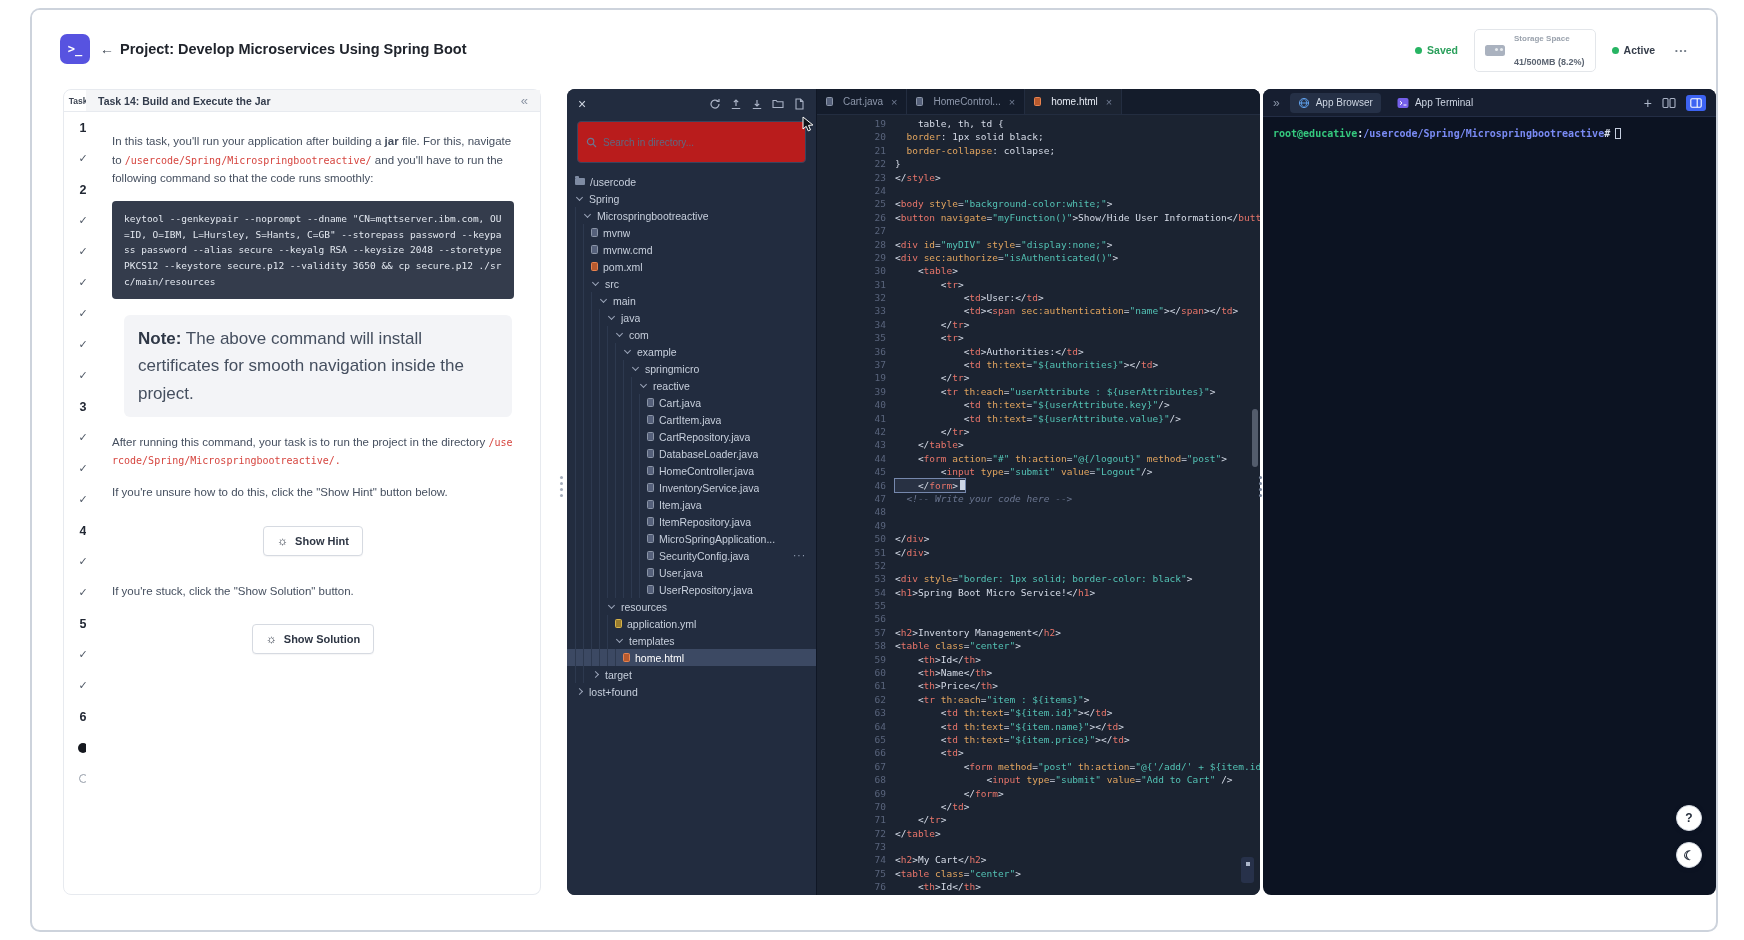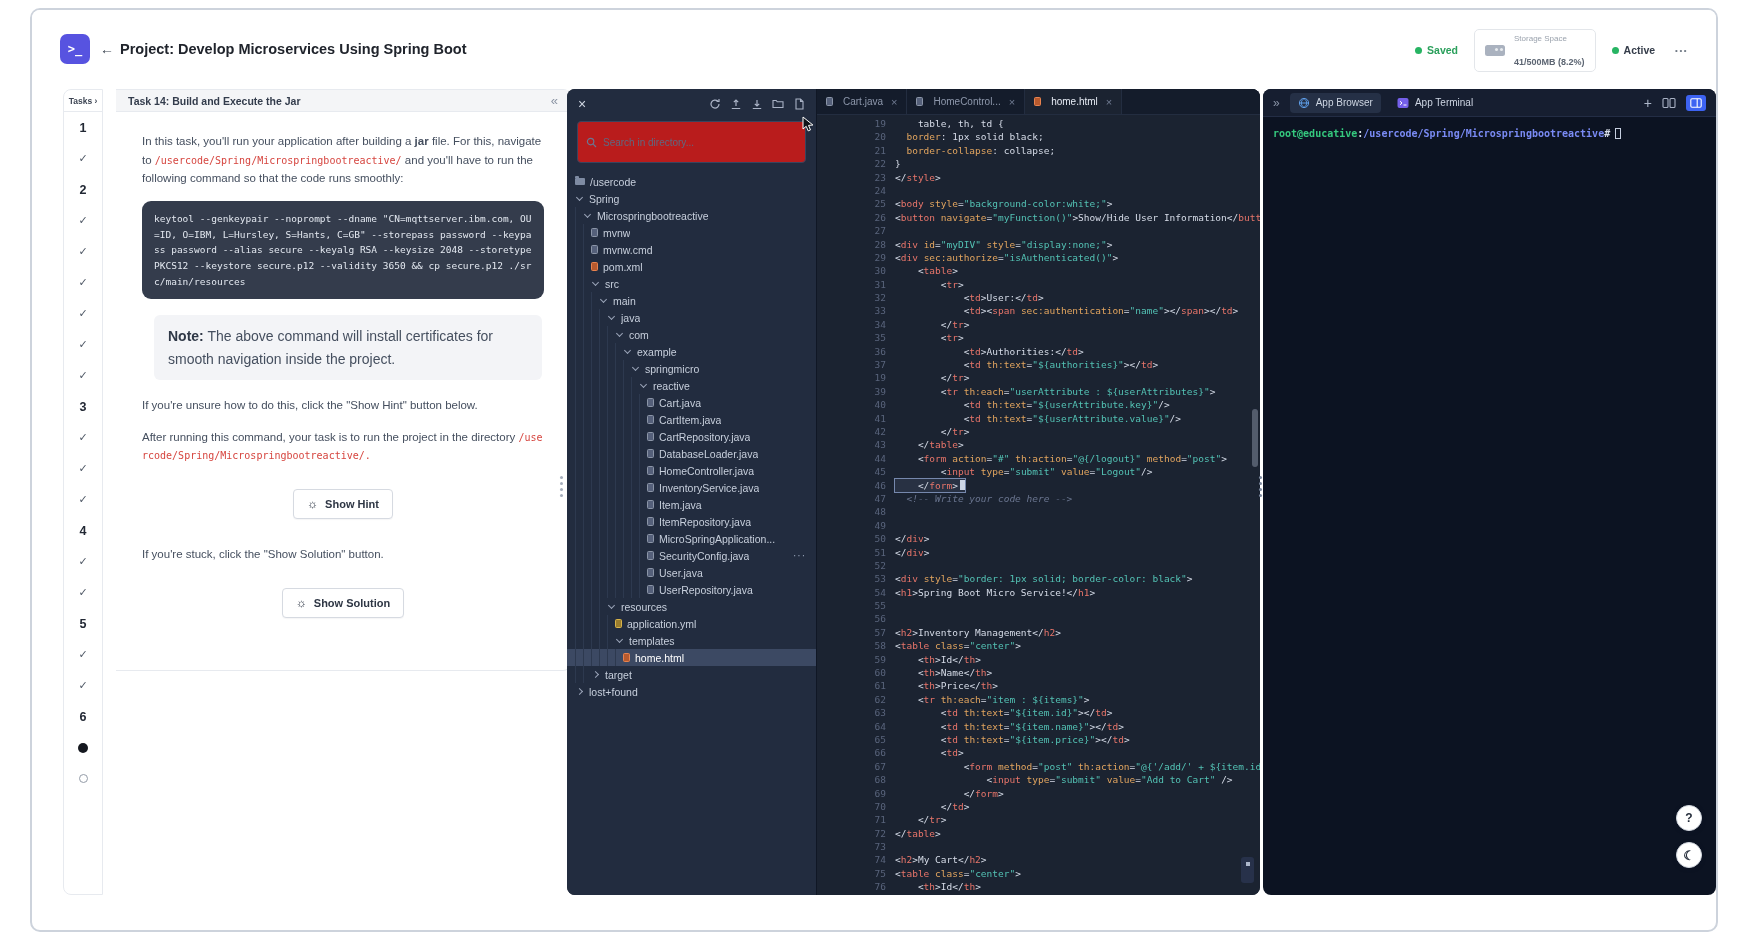--- a/index.html
+++ b/index.html
@@ -15,50 +15,50 @@
     font:bold 12px "DejaVu Sans Mono",monospace; }
   .back { position:absolute; left:68px; top:31px; font-size:14px; color:#3a4350; cursor:pointer; }
   .title { position:absolute; left:88px; top:31px; font-size:14.5px; font-weight:bold; color:#20242c; }
   .hright { position:absolute; right:24px; top:22px; height:36px; display:flex; align-items:center; gap:16px; }
   .gdot { width:7px; height:7px; border-radius:50%; background:#27b463; display:inline-block; margin-right:5px; }
   .saved { font-size:10.5px; color:#2ba05c; font-weight:bold; display:flex; align-items:center; }
   .storage { display:flex; align-items:center; gap:9px; border:1px solid #e3e6ea; border-radius:5px; padding:4px 10px; }
   .drive-icon { width:20px; height:11px; background:#aab2bf; border-radius:2.5px; position:relative; }
   .drive-icon::after { content:""; position:absolute; right:2.5px; top:3.5px; width:3px; height:3px;
     border-radius:50%; background:#e8ebef; box-shadow:-5px 0 0 #e8ebef; }
-  .stitle { font-size:8px; color:#9aa2ad; }
+  .stitle { font-size:8px; color:#9aa2ad;font-weight:bold; }
   .svalue { font-size:9px; color:#5c6572; font-weight:bold; margin-top:14px; }
   .active { font-size:10.5px; color:#343c49; font-weight:bold; display:flex; align-items:center; }
   .more { font-size:8px; letter-spacing:1.5px; color:#6f7884; cursor:pointer; padding:4px; }
 
   
   .rail { position:absolute; left:31px; top:79px; width:40px; height:806px; background:#fff;
     border:1px solid #e7eaef; border-radius:8px 0 0 8px; }
   .rail-hd { height:22px; display:flex; align-items:center; justify-content:center;
     font-size:8.5px; font-weight:bold; color:#3e4654; border-bottom:1px solid #e7eaef; cursor:pointer; }
   .rail-item { height:31px; display:flex; align-items:center; justify-content:center; cursor:pointer; }
   .rail-item.number { font-size:12.5px; font-weight:bold; color:#22283​4; color:#222834; }
   .rail-item.check { font-size:11px; color:#4d5664; }
   .dotf { width:10px; height:10px; border-radius:50%; background:#15181f; }
   .dote { width:9px; height:9px; border-radius:50%; border:1.5px solid #949ca8; }
 
   
-  .taskpanel { position:absolute; left:84px; top:79px; width:455px; height:582px; background:#fff;
+  .taskpanel { position:absolute; left:54px; top:79px; width:455px; height:806px; background:#fff;
     border:1px solid #e7eaef; border-left:none; border-radius:0 8px 8px 0; }
   .tp-hd { height:22px; background:#f4f5f7; border-bottom:1px solid #e7eaef; display:flex;
     align-items:center; padding:0 12px; }
   .tp-title { font-size:10.5px; font-weight:bold; color:#333c4c; }
   .tp-collapse { margin-left:auto; color:#8a93a2; font-size:13px; cursor:pointer; }
   .tp-body { height:calc(100% - 54px); overflow:hidden; padding:18px 26px 0; }
   .tp-body p { font-size:11.5px; line-height:1.62; color:#454f5f; margin:2px 0 13px; }
   .redcode { font-family:"DejaVu Sans Mono",monospace; font-size:10px; color:#d6453f; word-break:break-all; }
   .cmd { background:#343c4c; color:#e3e8f0; font:9.5px/1.65 "DejaVu Sans Mono",monospace;
-    padding:10px 12px; border-radius:9px; white-space:pre-wrap; word-break:break-all; margin:6px 0 16px; }
+    padding:10px 12px; border-radius:4px; white-space:pre-wrap; word-break:break-all; margin:6px 0 16px; }
   .note { background:#f3f4f7; border-radius:6px; padding:10px 14px; margin:14px 2px 16px 12px;
-    font-size:14px; line-height:1.6; color:#454f5f; }
+    font-size:17px; line-height:1.6; color:#454f5f; }
   .note b { color:#2f3847; }
   .btnrow { text-align:center; margin:24px 0 26px; }
   .btn { display:inline-flex; align-items:center; gap:7px; background:#fff; border:1px solid #d6dae1;
     border-radius:4px; padding:7px 13px; font-family:"Liberation Sans",sans-serif;
     font-size:11px; font-weight:bold; color:#2e3644; cursor:pointer; box-shadow:0 1px 1px rgba(20,30,50,.04); }
   .bulb { font-size:12px; color:#39414f; }
   .tp-ft { height:32px; border-top:1px solid #e7eaef; display:flex; align-items:center;
     justify-content:space-between; padding:0 16px; }
   .prev { font-size:11px; color:#3a4350; cursor:pointer; }
   .ft-right { display:flex; align-items:center; gap:9px; }
@@ -223,22 +223,22 @@
 
   <section class="taskpanel">
     <div class="tp-hd">
       <span class="tp-title">Task 14: Build and Execute the Jar</span>
       <span class="tp-collapse">«</span>
     </div>
     <div class="tp-body">
       <p><span>In this task, you'll run your application after building a </span><b>jar</b><span> file. For this, navigate to </span><code class="redcode">/usercode/Spring/Microspringbootreactive/</code><span> and you'll have to run the following command so that the code runs smoothly:</span></p>
       <pre class="cmd">keytool --genkeypair --noprompt --dname "CN=mqttserver.ibm.com, OU=ID, O=IBM, L=Hursley, S=Hants, C=GB" --storepass password --keypass password --alias secure --keyalg RSA --keysize 2048 --storetype PKCS12 --keystore secure.p12 --validity 3650 &amp;&amp; cp secure.p12 ./src/main/resources</pre>
       <div class="note"><b>Note:</b><span> The above command will install certificates for smooth navigation inside the project.</span></div>
+      <p><span>After running this command, your task is to run the project in the directory </span><code class="redcode">/usercode/Spring/Microspringbootreactive/.</code></p>
       <p>If you're unsure how to do this, click the "Show Hint" button below.</p>
-      <p><span>After running this command, your task is to run the project in the directory </span><code class="redcode">/usercode/Spring/Microspringbootreactive/.</code></p>
       <div class="btnrow">
         <button class="btn">
           <span class="bulb">☼</span>
           <span>Show Hint</span>
         </button>
       </div>
       <p>If you're stuck, click the "Show Solution" button.</p>
       <div class="btnrow">
         <button class="btn">
           <span class="bulb">☼</span>

